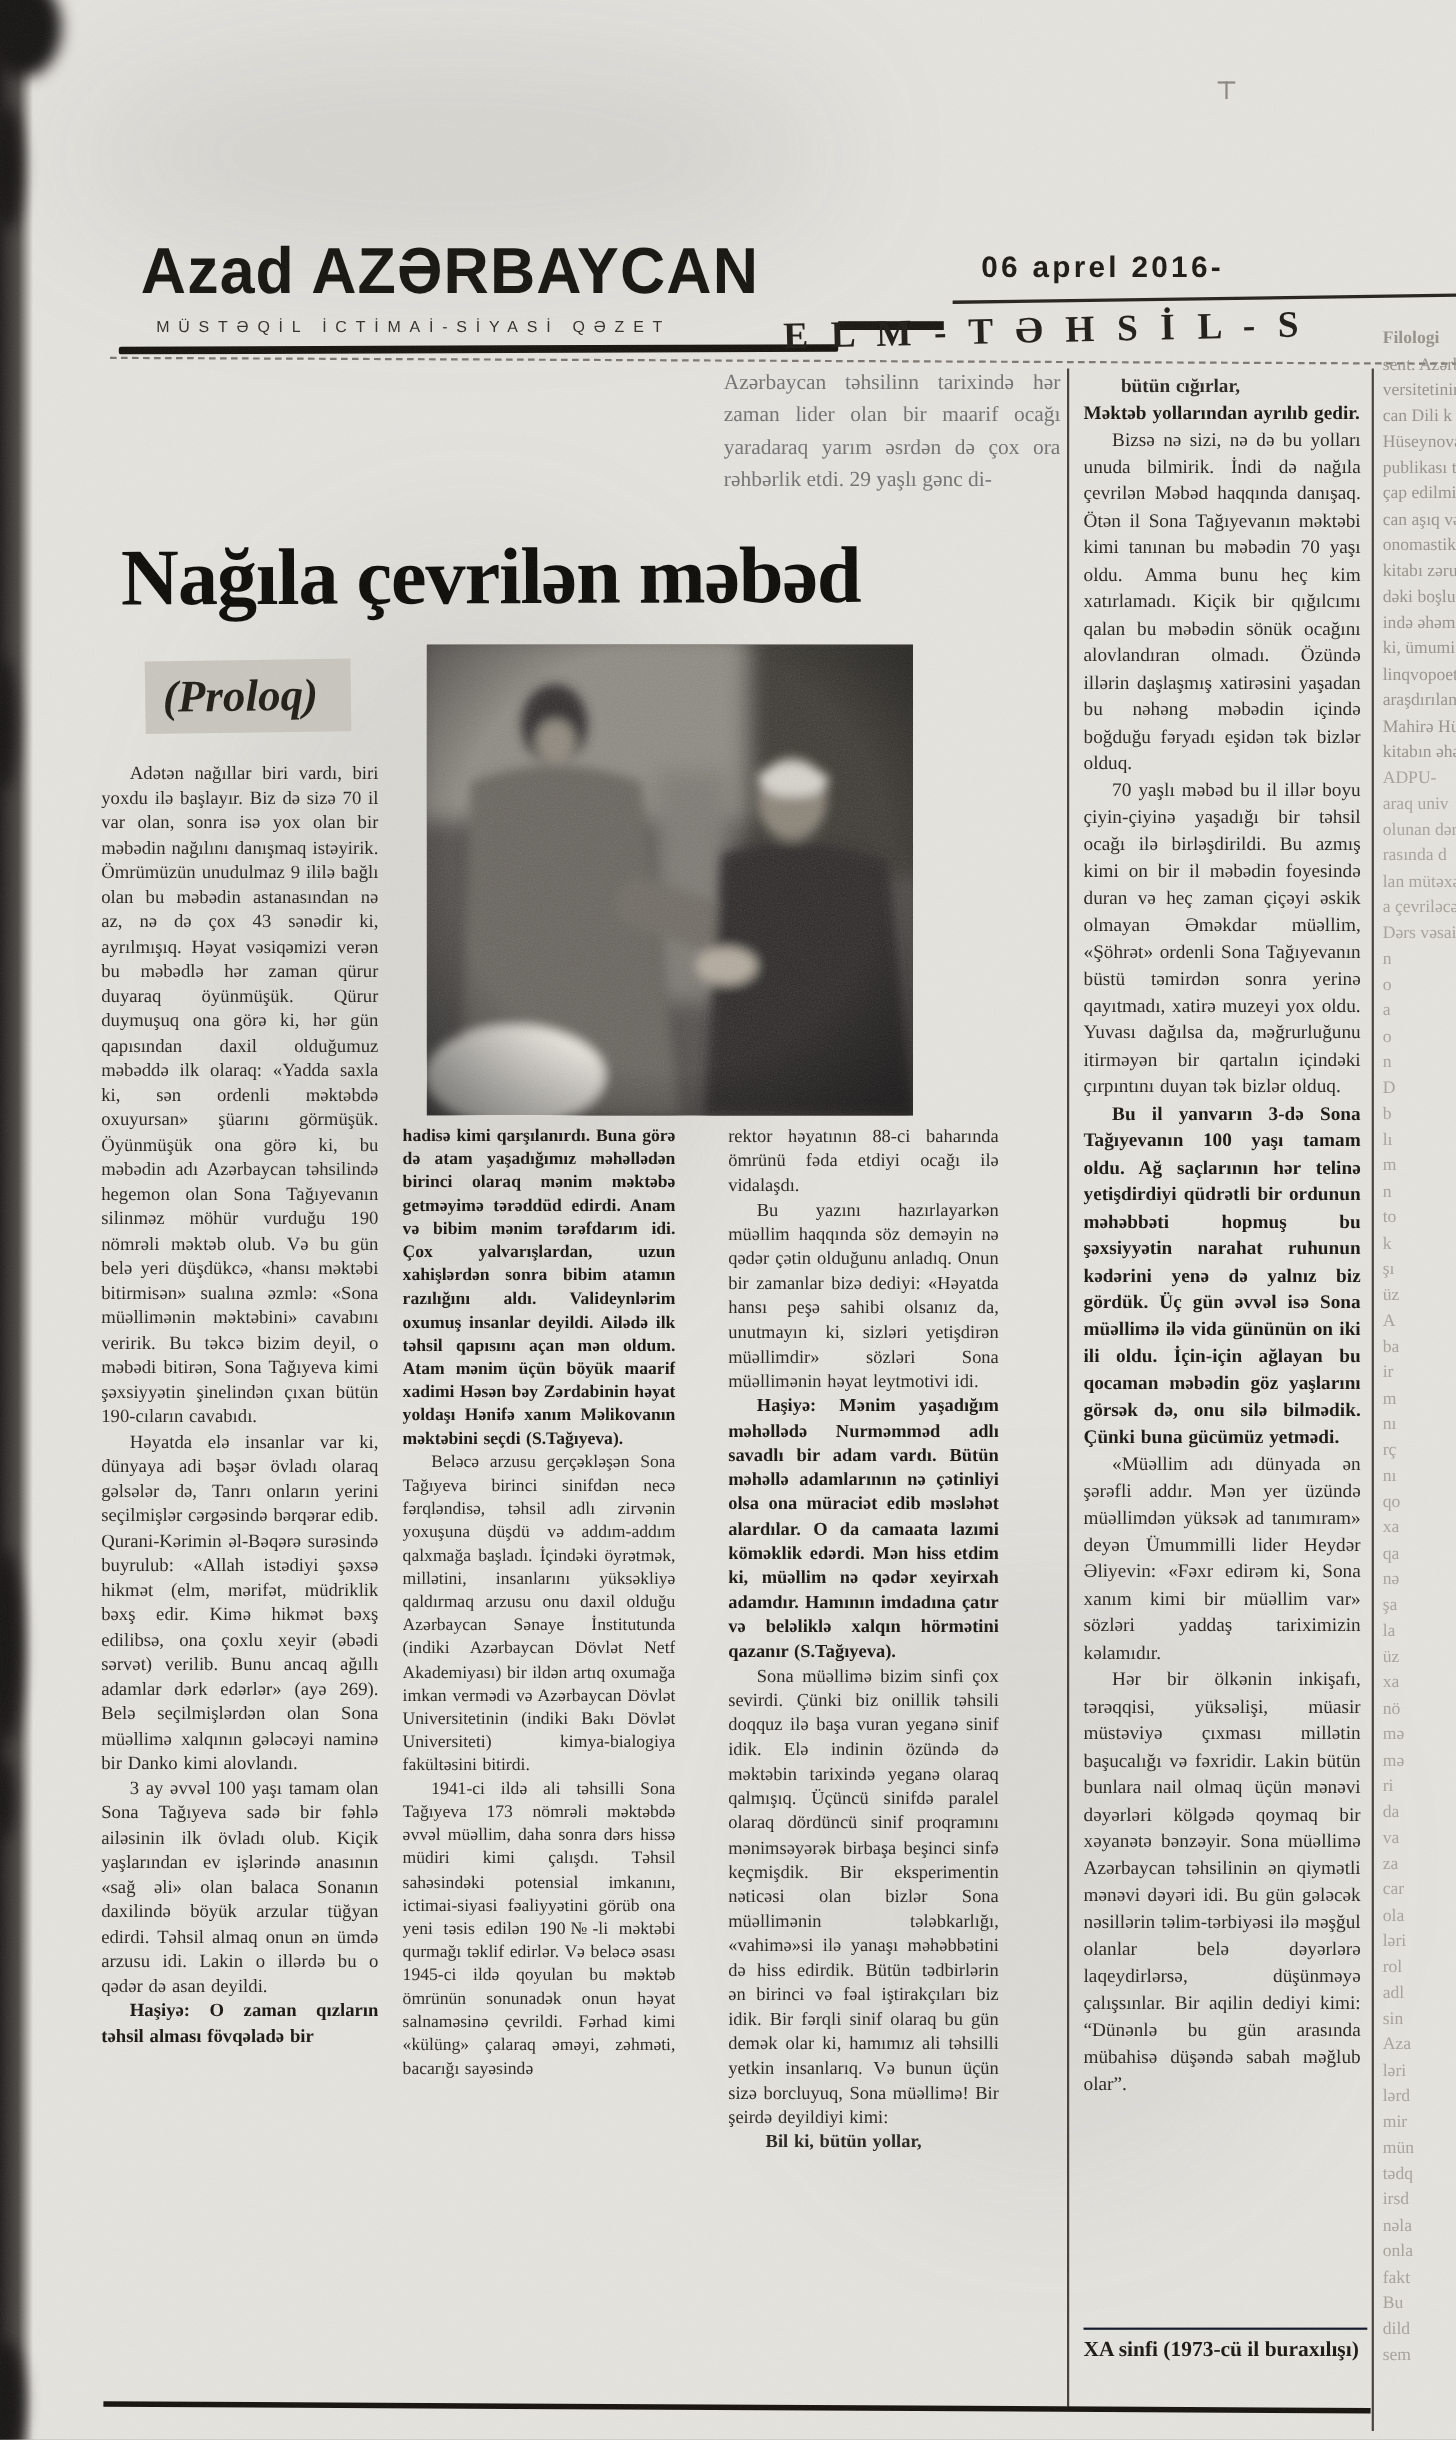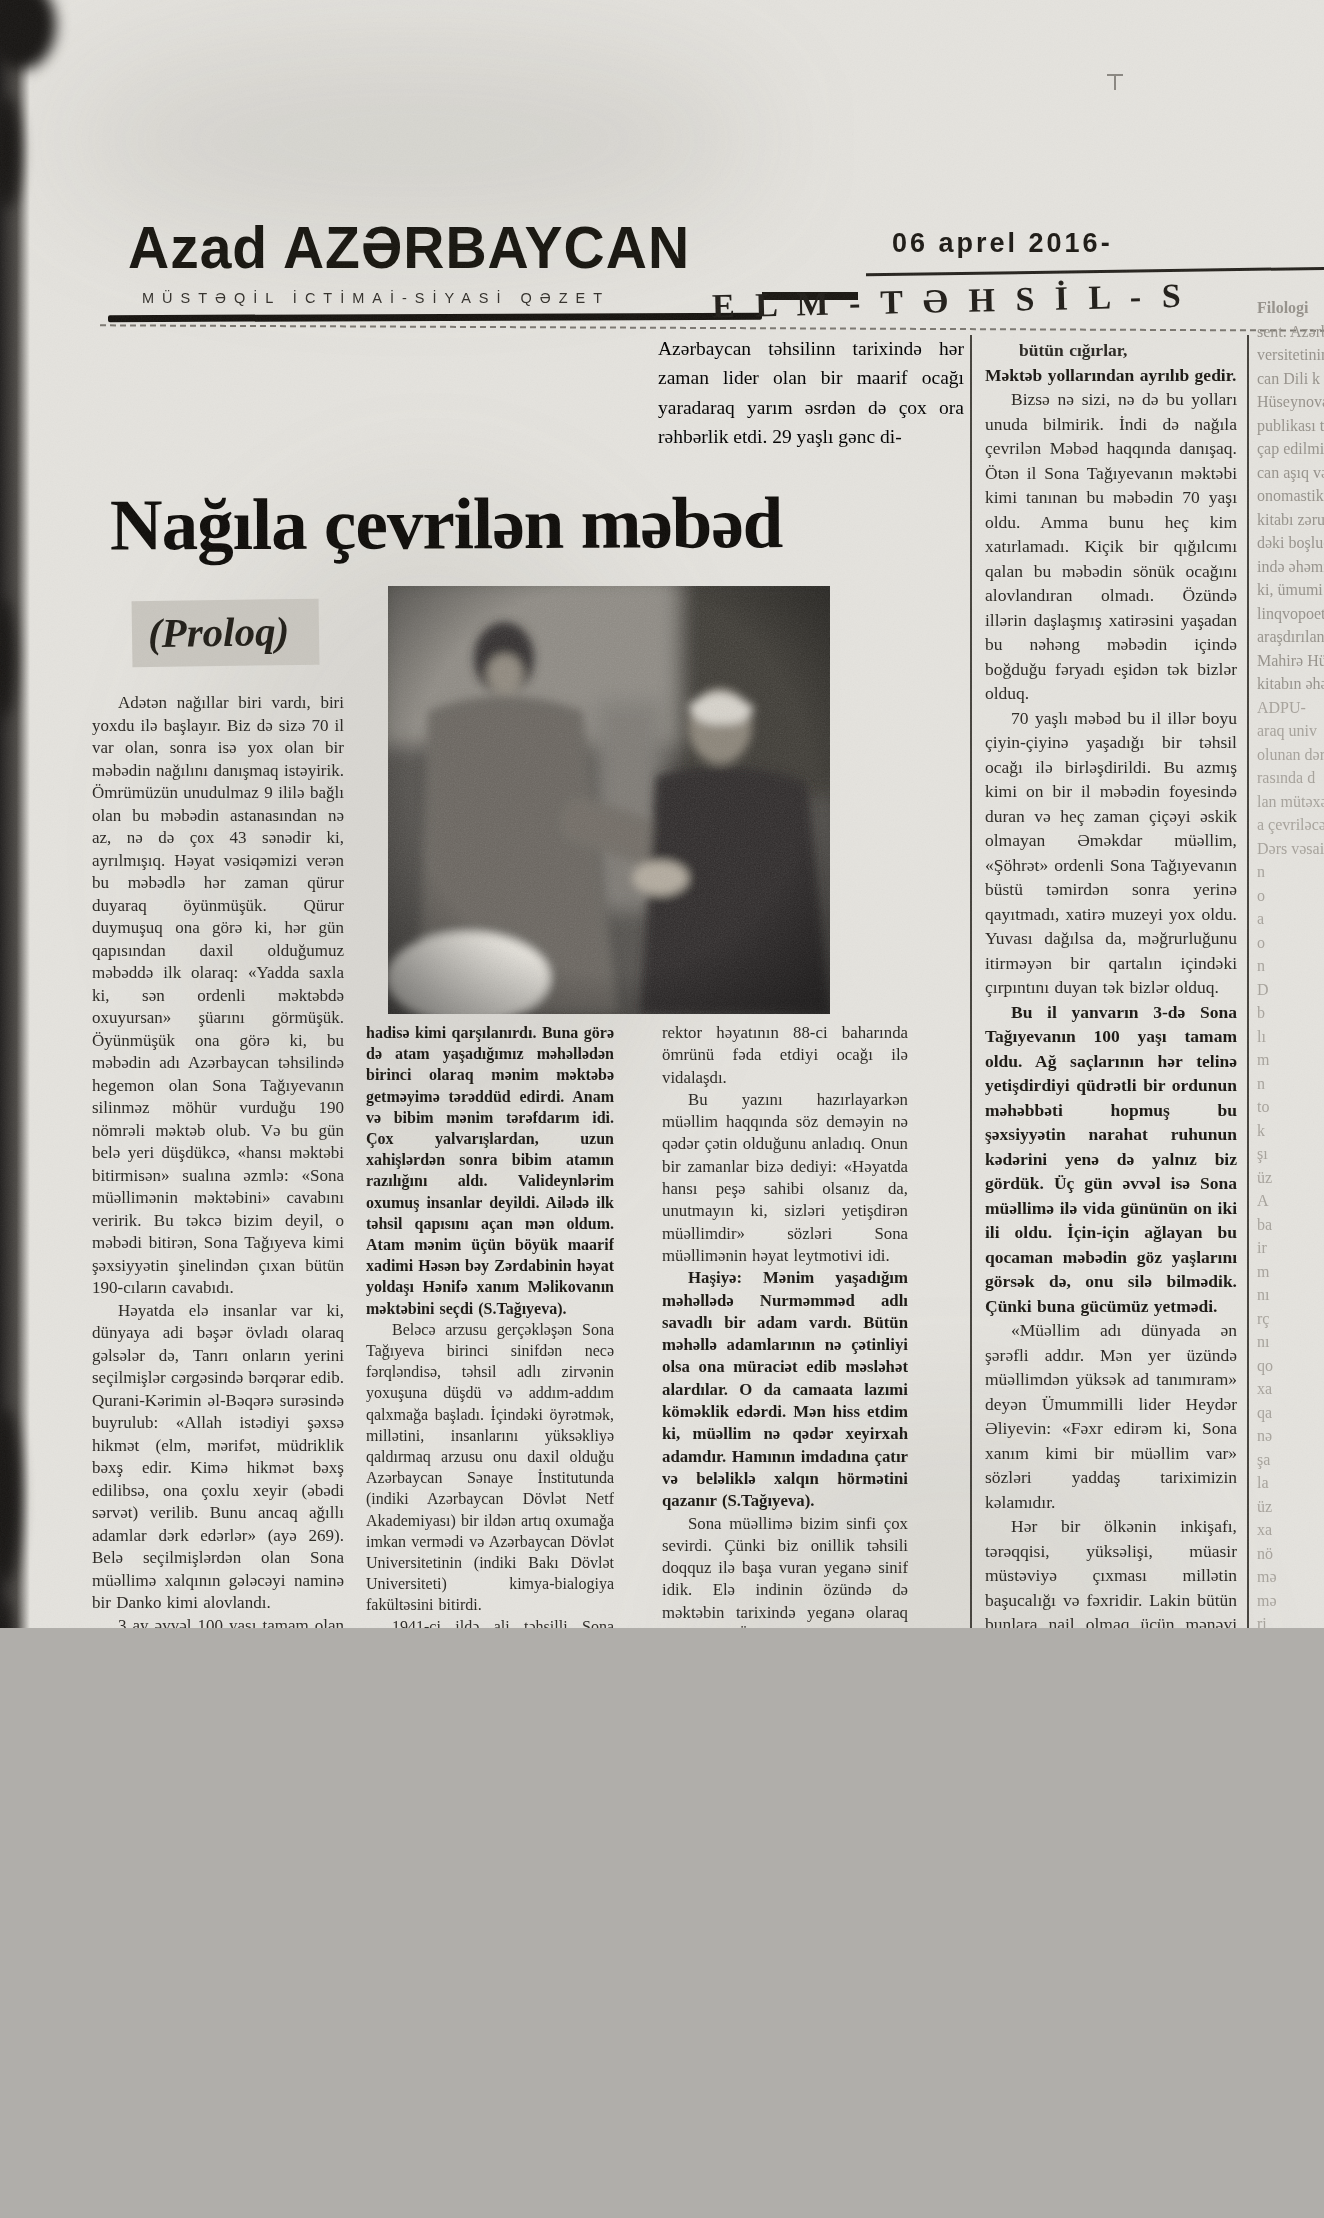--- a/index.html
+++ b/index.html
@@ -1,16 +1,16 @@
 <!DOCTYPE html>
 <html><head>
 <meta charset="utf-8">
 <style>
   html,body{margin:0;padding:0;background:#b0aeaa;}
-  .page{position:relative;width:1324px;height:1628px;margin:0 auto;overflow:hidden;
+  .page{position:relative;width:1324px;height:2218px;margin:0 auto;overflow:hidden;
         background:#e5e3de;font-family:"Liberation Serif",serif;color:#2b2823;}
   .mottle{position:absolute;border-radius:50%;filter:blur(60px);pointer-events:none;}
   
   .scan-strip{position:absolute;left:0;top:0;width:30px;height:2218px;
       background:linear-gradient(90deg,#232120 0%,#4e4b47 55%,rgba(90,87,82,0) 100%);}
   .blob{position:absolute;background:#181614;border-radius:50%;filter:blur(7px);}
   .crop-mark{position:absolute;left:1104px;top:72px;width:22px;height:20px;}
   .crop-mark .v{position:absolute;left:10px;top:2px;width:2px;height:16px;background:#8a8781;}
   .crop-mark .h{position:absolute;left:3px;top:2px;width:16px;height:2px;background:#8a8781;}
   
@@ -27,21 +27,21 @@
   .section-head{position:absolute;left:712px;top:280px;width:660px;white-space:nowrap;overflow:visible;
       font-family:"Liberation Serif",serif;font-weight:bold;font-size:34px;letter-spacing:6px;color:#211e19;
       transform:rotate(-1.3deg);}
   .top-dashed{position:absolute;left:100px;top:327px;width:1226px;height:0;
       border-top:2px dashed #6a665f;opacity:.85;transform:rotate(0.25deg);}
   
   .epigraph{position:absolute;left:148px;top:336px;width:492px;background:#ccc9c1;
       padding:13px 16px 10px 16px;font-weight:bold;font-size:24.5px;line-height:1.38;color:#25221c;}
   .epigraph .author{font-style:italic;text-align:right;font-size:22px;margin-top:2px;}
   .lead{position:absolute;left:658px;top:334px;width:306px;font-size:19.5px;line-height:1.5;
-      text-align:justify;color:#000000;}
+      text-align:justify;color:#737373;}
   
   .headline{position:absolute;left:110px;top:482px;width:860px;font-weight:bold;font-size:73px;
       letter-spacing:-1px;color:#0f0d0a;white-space:nowrap;transform:rotate(-0.2deg);}
   .kicker{position:absolute;left:132px;top:600px;background:#c9c6bf;padding:8px 30px 10px 16px;
       font-style:italic;font-weight:bold;font-size:41px;color:#211e18;transform:rotate(-0.8deg);}
   
   .photo{position:absolute;left:388px;top:586px;width:442px;height:428px;overflow:hidden;background:#4b4845;}
   
   .col{position:absolute;overflow:hidden;text-align:justify;}
   .col p{margin:0;}

